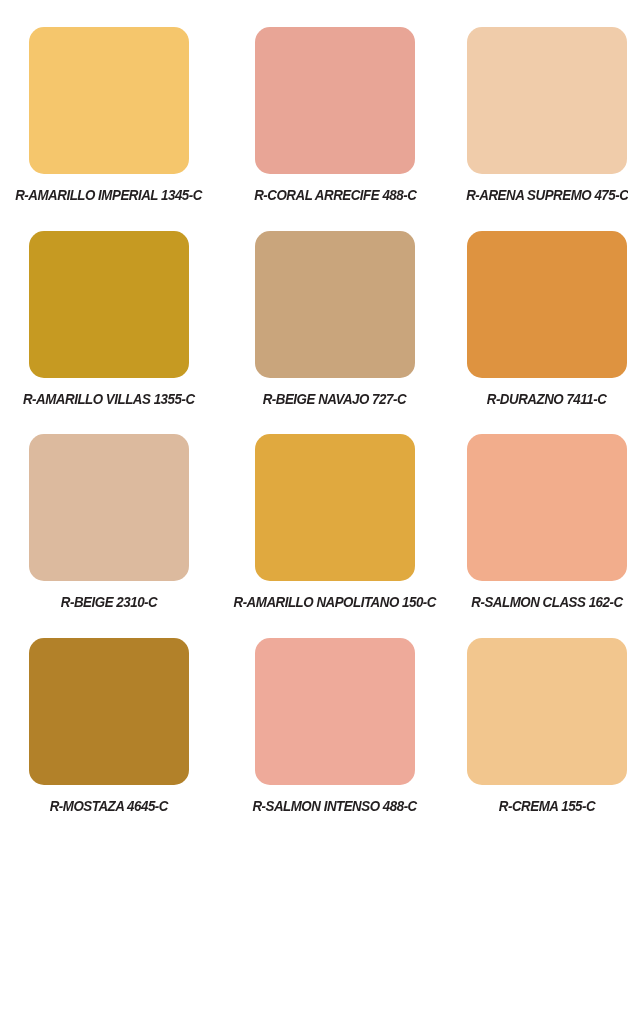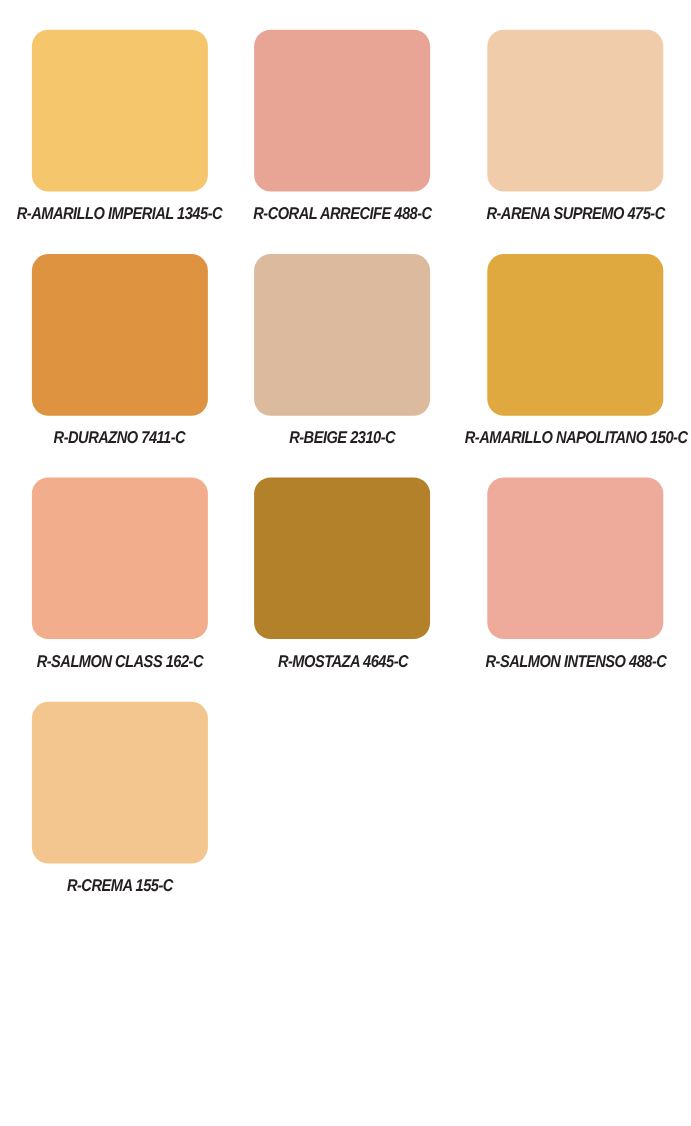--- a/index.html
+++ b/index.html
@@ -69,22 +69,30 @@
   <div class="swatch-cell">
     <div class="swatch-chip" style="background: rgb(232, 165, 150);"></div>
     <div class="swatch-label" style="color: rgb(35, 31, 32);">R-CORAL ARRECIFE 488-C</div>
   </div>
 
   <div class="swatch-cell">
     <div class="swatch-chip" style="background: rgb(240, 204, 170);"></div>
     <div class="swatch-label" style="color: rgb(35, 31, 32);">R-ARENA SUPREMO 475-C</div>
   </div>
 
+  <div class="swatch-cell">
+    <div class="swatch-chip" style="background: rgb(198, 154, 34);"></div>
+    <div class="swatch-label" style="color: rgb(35, 31, 32);">R-AMARILLO VILLAS 1355-C</div>
+  </div>
 
 
+  <div class="swatch-cell">
+    <div class="swatch-chip" style="background: rgb(201, 165, 124);"></div>
+    <div class="swatch-label" style="color: rgb(35, 31, 32);">R-BEIGE NAVAJO 727-C</div>
+  </div>
 
   <div class="swatch-cell">
     <div class="swatch-chip" style="background: rgb(222, 147, 64);"></div>
     <div class="swatch-label" style="color: rgb(35, 31, 32);">R-DURAZNO 7411-C</div>
   </div>
 
 
   <div class="swatch-cell">
     <div class="swatch-chip" style="background: rgb(220, 186, 158);"></div>
     <div class="swatch-label" style="color: rgb(35, 31, 32);">R-BEIGE 2310-C</div>

